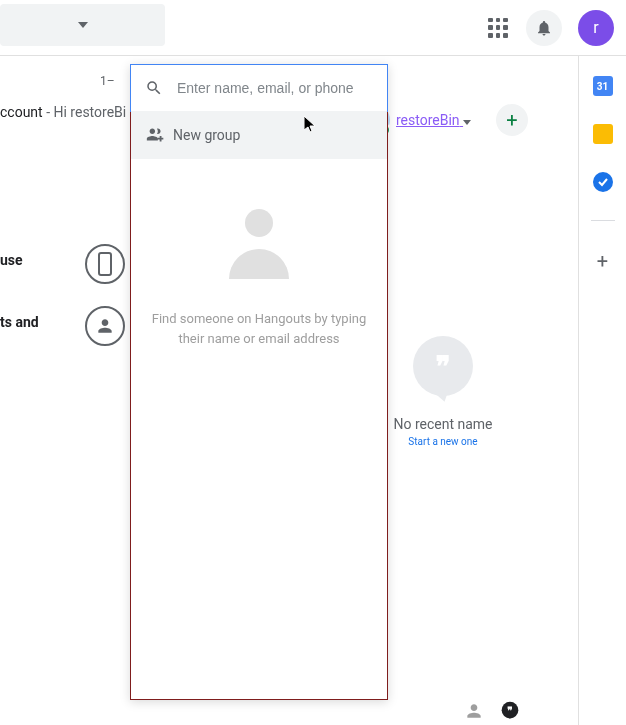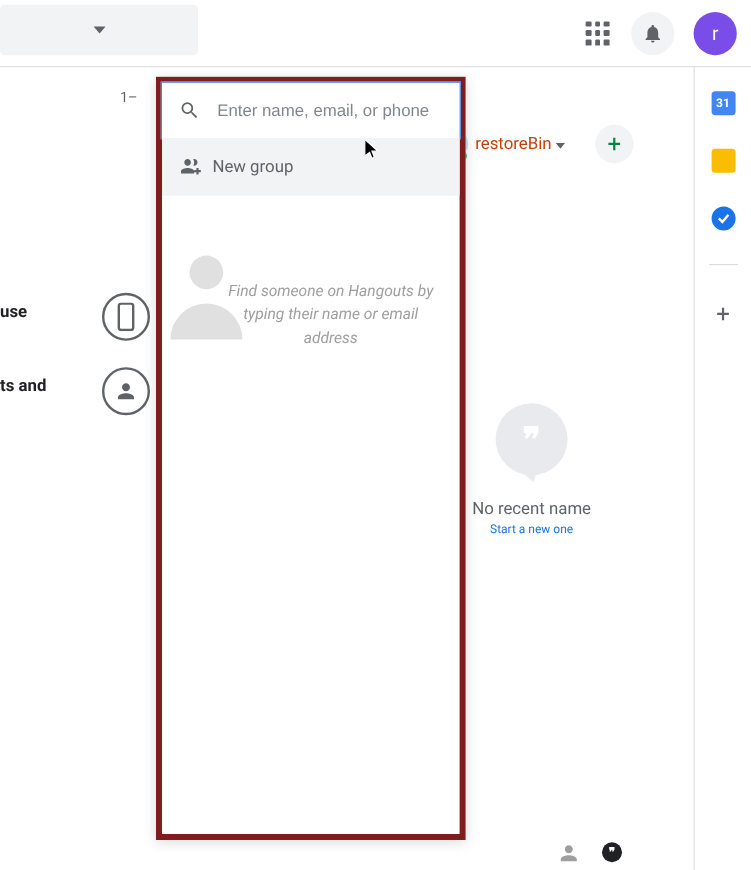--- a/index.html
+++ b/index.html
@@ -26,38 +26,38 @@
     .email-row .subject-preview { color: #5f6368; }
     
     .left-fragment { position: absolute; left: 0; font-size: 14px; color: #202124; font-weight: bold; }
     .left-fragment.f1 { top: 196px; }
     .left-fragment.f2 { top: 258px; }
     
     .circle-icon { position: absolute; width: 40px; height: 40px; border: 2px solid #5f6368; border-radius: 50%; display: flex; align-items: center; justify-content: center; cursor: pointer; }
     .circle-icon.c1 { left: 85px; top: 188px; }
     .circle-icon.c2 { left: 85px; top: 250px; }
     
-    .popup { position: absolute; left: 130px; top: 8px; width: 258px; height: 636px; background: #fff; border: 5px solid #7f1d1d; box-shadow: 0 2px 10px rgba(0,0,0,0.15); z-index: 10; }
+    .popup { position: absolute; left: 130px; top: 8px; width: 258px; height: 636px; background: #fff; border: 1px solid #7f1d1d; box-shadow: 0 2px 10px rgba(0,0,0,0.15); z-index: 10; }
     .popup-search { height: 48px; border: 1px solid #4285f4; display: flex; align-items: center; padding: 0 14px; gap: 14px; margin: -1px; background: #fff; }
     .popup-search input { border: none; outline: none; font-size: 14px; flex: 1; color: #5f6368; }
     .popup-search input::placeholder { color: #80868b; }
     
     .new-group { height: 48px; display: flex; align-items: center; padding: 0 14px; gap: 6px; background: #f1f3f4; cursor: pointer; font-size: 14px; color: #5f6368; }
     
-    .empty-state { display: flex; flex-direction: row; align-items: center; margin-top: 50px; padding: 0 20px; text-align: center; font-style: italic; }
+    .empty-state { display: flex; flex-direction: column; align-items: center; margin-top: 50px; padding: 0 20px; text-align: center; }
     .empty-avatar { width: 70px; height: 70px; position: relative; margin-bottom: 30px; }
     .empty-avatar .head { width: 28px; height: 28px; background: #e0e0e0; border-radius: 50%; position: absolute; left: 50%; transform: translateX(-50%); top: 0; }
     .empty-avatar .body { width: 60px; height: 30px; background: #e0e0e0; border-radius: 30px 30px 0 0; position: absolute; left: 50%; transform: translateX(-50%); bottom: 0; }
     .empty-text { font-size: 13px; color: #9e9e9e; line-height: 1.5; }
     
     .hangouts-panel { position: absolute; right: 50px; top: 48px; width: 170px; }
     .user-row { display: flex; align-items: center; gap: 6px; }
     .user-avatar { width: 32px; height: 32px; border-radius: 50%; background: #bbdefb; position: relative; display: flex; align-items: center; justify-content: center; }
     .user-avatar::after { content: ''; position: absolute; width: 10px; height: 10px; background: #0f9d58; border: 2px solid #fff; border-radius: 50%; bottom: -1px; right: -1px; }
-    .user-name { font-size: 14px; color: #c2410c; cursor: pointer; }
+    .user-name { font-size: 14px; color: #8b5cf6; cursor: pointer; text-decoration: underline; }
     .plus-btn { width: 32px; height: 32px; border-radius: 50%; background: #f1f3f4; display: flex; align-items: center; justify-content: center; margin-left: auto; cursor: pointer; color: #0b8043; font-size: 20px; }
     
     .hangouts-empty { margin-top: 200px; text-align: center; }
     .quote-bubble { width: 60px; height: 60px; border-radius: 50%; background: #e8eaed; display: flex; align-items: center; justify-content: center; margin: 0 auto 20px; position: relative; }
     .quote-bubble::after { content: ''; position: absolute; bottom: -6px; left: 50%; width: 0; height: 0; border-left: 8px solid transparent; border-right: 8px solid transparent; border-top: 12px solid #e8eaed; transform: translateX(-50%) rotate(-15deg); }
     .quote-bubble span { color: #fff; font-size: 28px; font-weight: bold; }
     .no-chats { font-size: 14px; color: #5f6368; margin-bottom: 4px; }
     .start-new { font-size: 10px; color: #1a73e8; cursor: pointer; }
     
     .side-icon { width: 20px; height: 20px; cursor: pointer; }
@@ -97,20 +97,23 @@
     <svg width="18" height="18" viewBox="0 0 24 24">
         <path fill="#5f6368" d="M12 22c1.1 0 2-.9 2-2h-4c0 1.1.9 2 2 2zm6-6v-5c0-3.07-1.63-5.64-4.5-6.32V4c0-.83-.67-1.5-1.5-1.5s-1.5.67-1.5 1.5v.68C7.64 5.36 6 7.92 6 11v5l-2 2v1h16v-1l-2-2z"></path>
       </svg>
   </div>
   <div class="avatar">r</div>
 </div>
 
 <div class="content">
   <div class="main">
     <div class="pagination">1–</div>
+    <div class="email-row">
+      <span>ccount</span><span class="subject-preview"> - Hi restoreBi</span>
+    </div>
     <div class="left-fragment f1">use</div>
     <div class="left-fragment f2">ts and</div>
     <div class="circle-icon c1">
       <svg width="16" height="24" viewBox="0 0 16 24">
           <rect x="2" y="1" width="12" height="22" rx="2" fill="none" stroke="#5f6368" stroke-width="2"></rect>
         </svg>
     </div>
     <div class="circle-icon c2">
       <svg width="20" height="20" viewBox="0 0 24 24">
           <path fill="#5f6368" d="M12 12c2.21 0 4-1.79 4-4s-1.79-4-4-4-4 1.79-4 4 1.79 4 4 4zm0 2c-2.67 0-8 1.34-8 4v2h16v-2c0-2.66-5.33-4-8-4z"></path>

